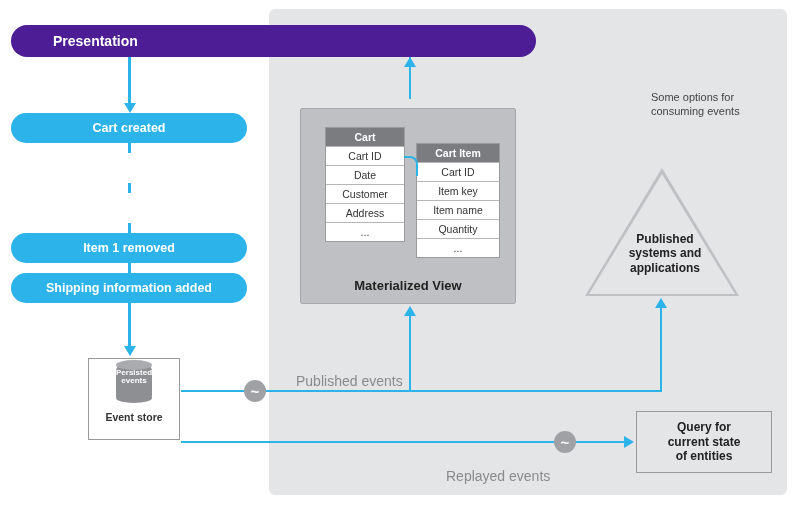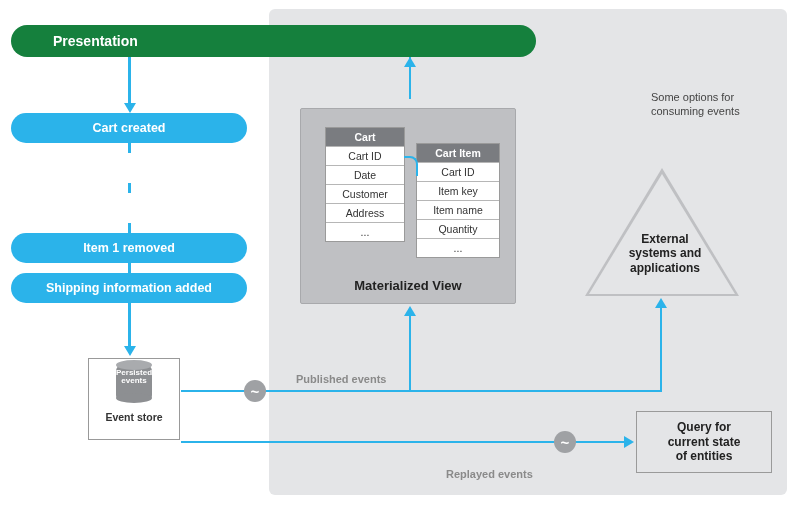--- a/index.html
+++ b/index.html
@@ -15,21 +15,21 @@
     position: absolute;
     inset: 0;
   }
   
   .presentation {
     position: absolute;
     left: 11px;
     top: 25px;
     width: 525px;
     height: 32px;
-    background: #15803d;
+    background: #4c1d95;
     color: #fff;
     border-radius: 16px;
     display: flex;
     align-items: center;
     padding-left: 42px;
     font-weight: 700;
     font-size: 14px;
   }
   .event-pill {
     position: absolute;
@@ -265,23 +265,23 @@
   }
   .arrow-right {
     position: absolute;
     width: 0; height: 0;
     border-top: 6px solid transparent;
     border-bottom: 6px solid transparent;
     border-left: 10px solid #2bb3ea;
   }
   .flow-label {
     position: absolute;
-    font-size: 11px;
+    font-size: 14px;
     color: #8a8a8a;
-    font-weight: 700;
+    font-weight: 400;
   }
   .squiggle {
     position: absolute;
     width: 22px;
     height: 22px;
     background: #9fa1a4;
     border-radius: 50%;
     display: flex;
     align-items: center;
     justify-content: center;
@@ -355,21 +355,21 @@
       <div class="cell">...</div>
     </div>
     <div class="relation"></div>
     <div class="mview-title">Materialized View</div>
   </div>
 
   <div class="triangle-wrap">
     <div class="triangle"></div>
     <div class="triangle-inner"></div>
     <div class="triangle-label">
-      <span>External</span><br>
+      <span>Published</span><br>
       <span>systems and</span><br>
       <span>applications</span>
     </div>
   </div>
 
   <div class="query">
     <div>
       <span>Query for</span><br>
       <span>current state</span><br>
       <span>of entities</span>

